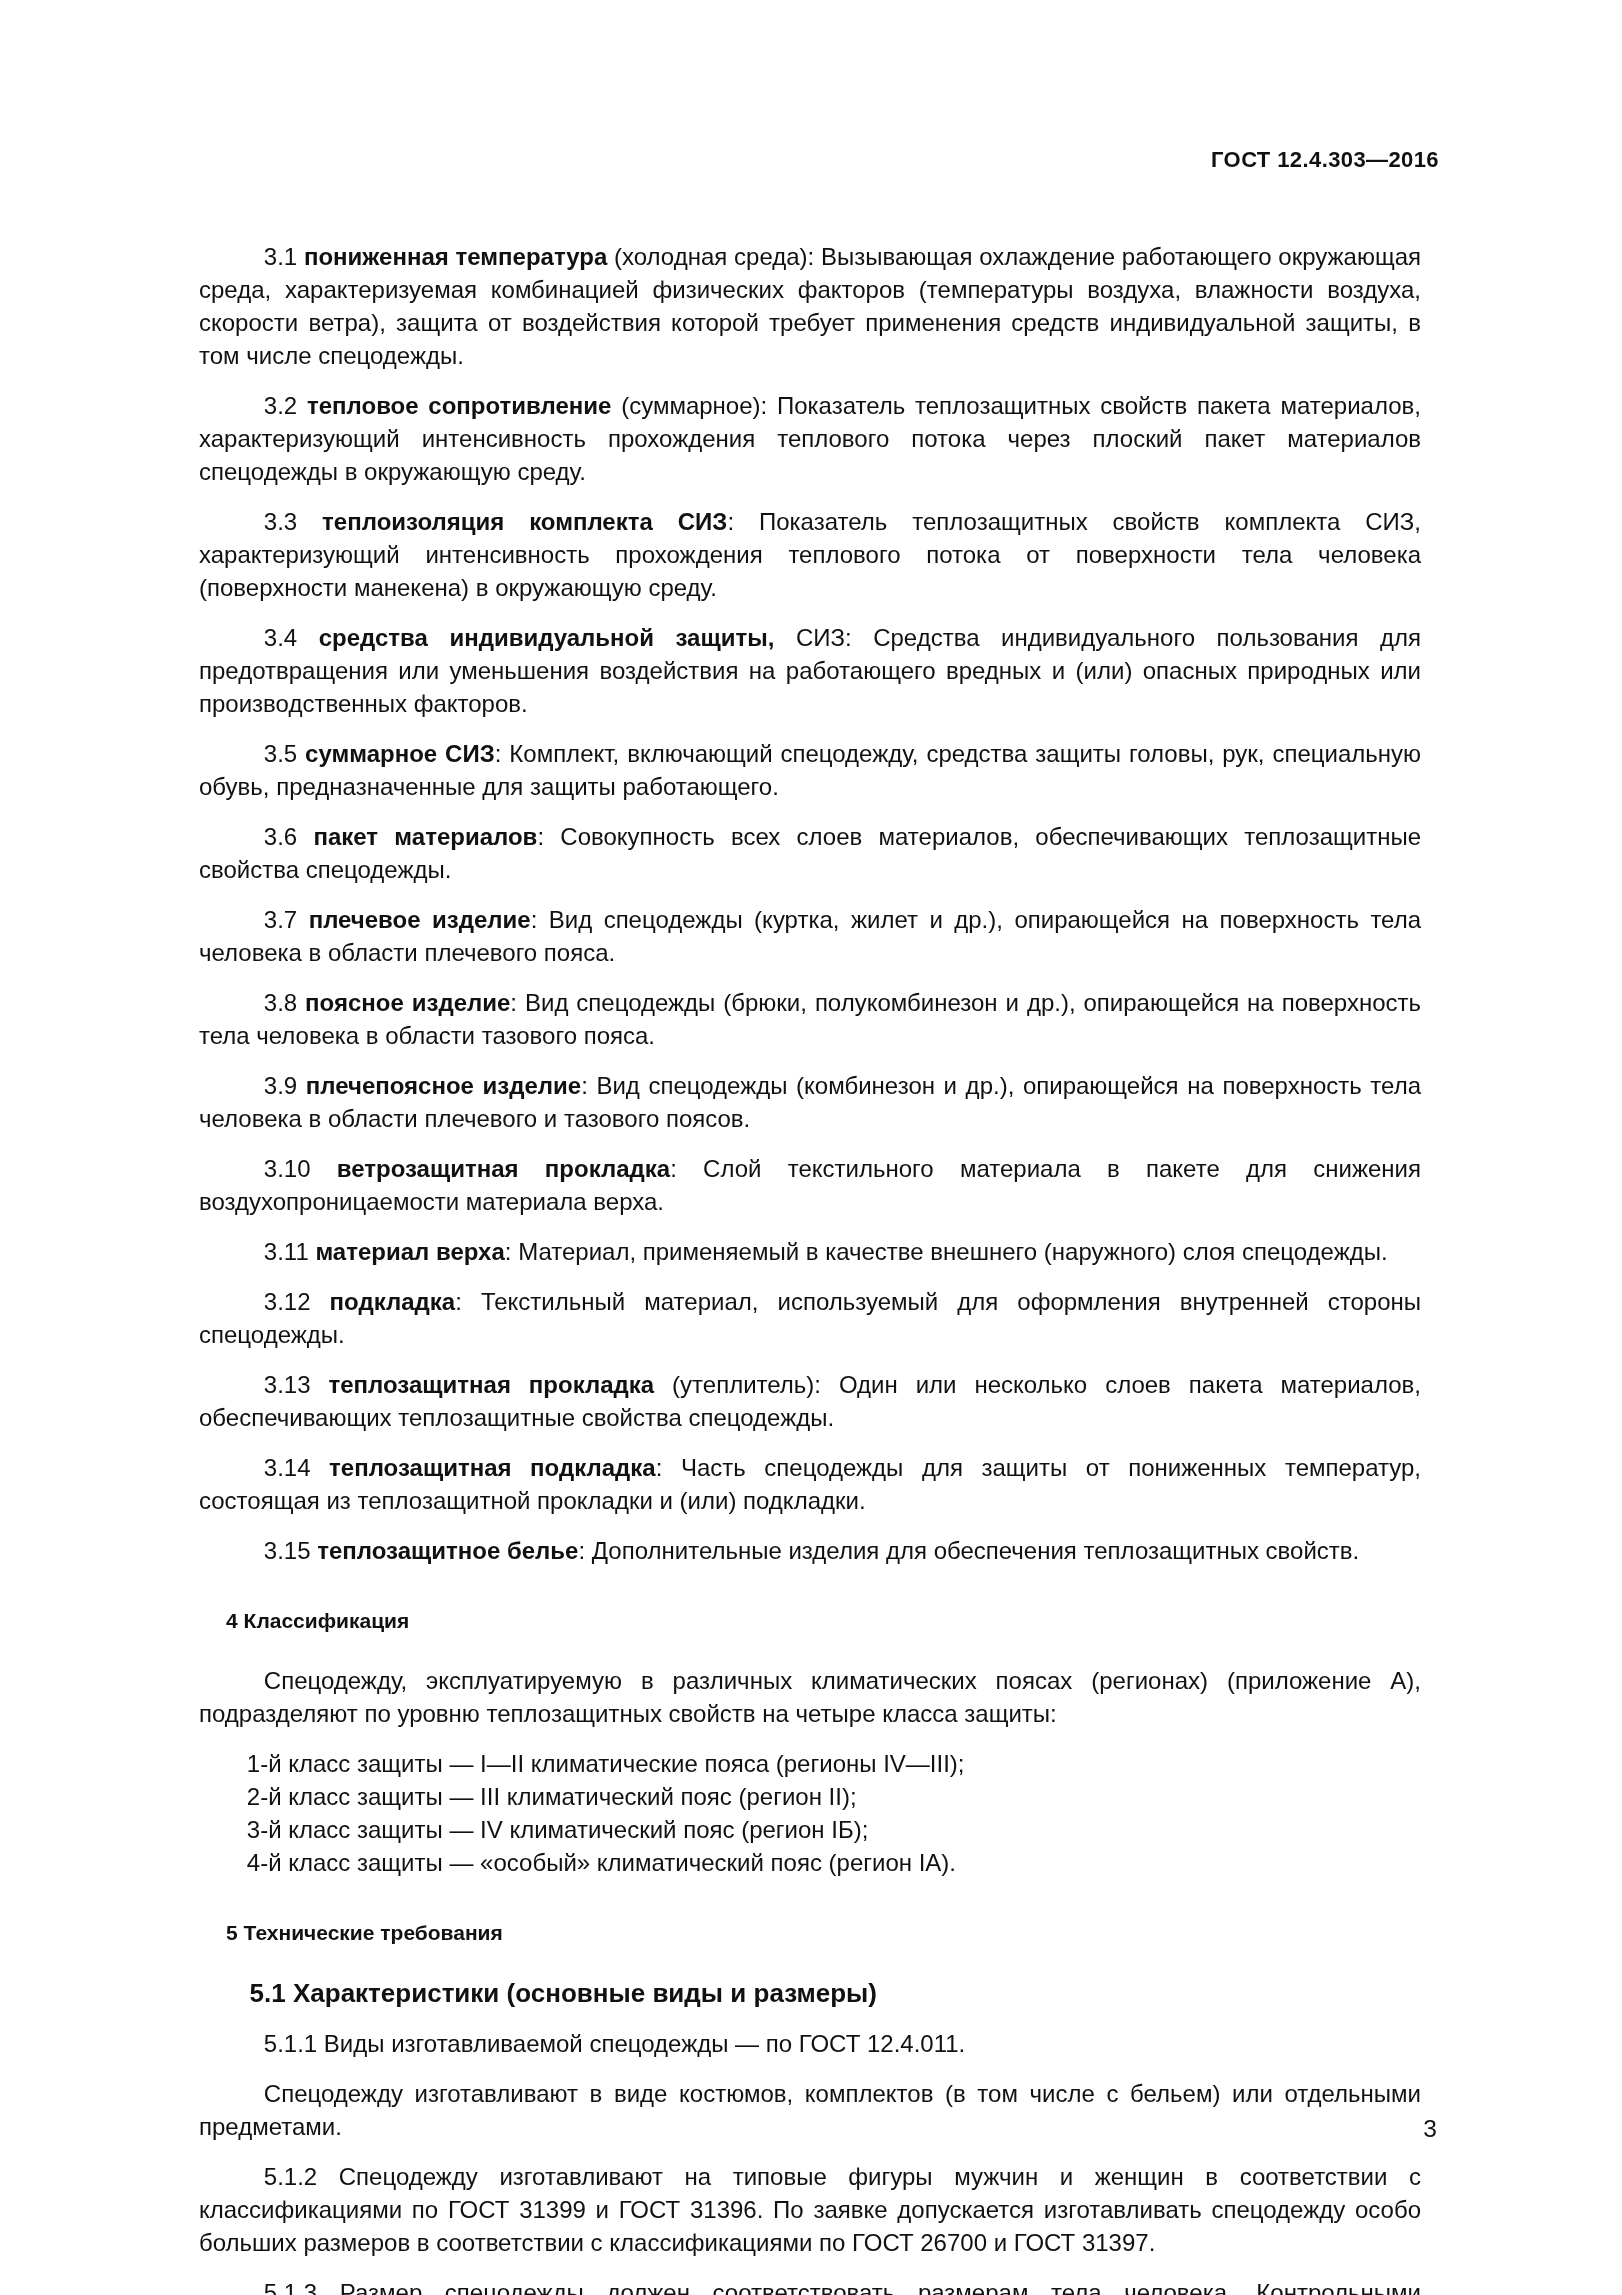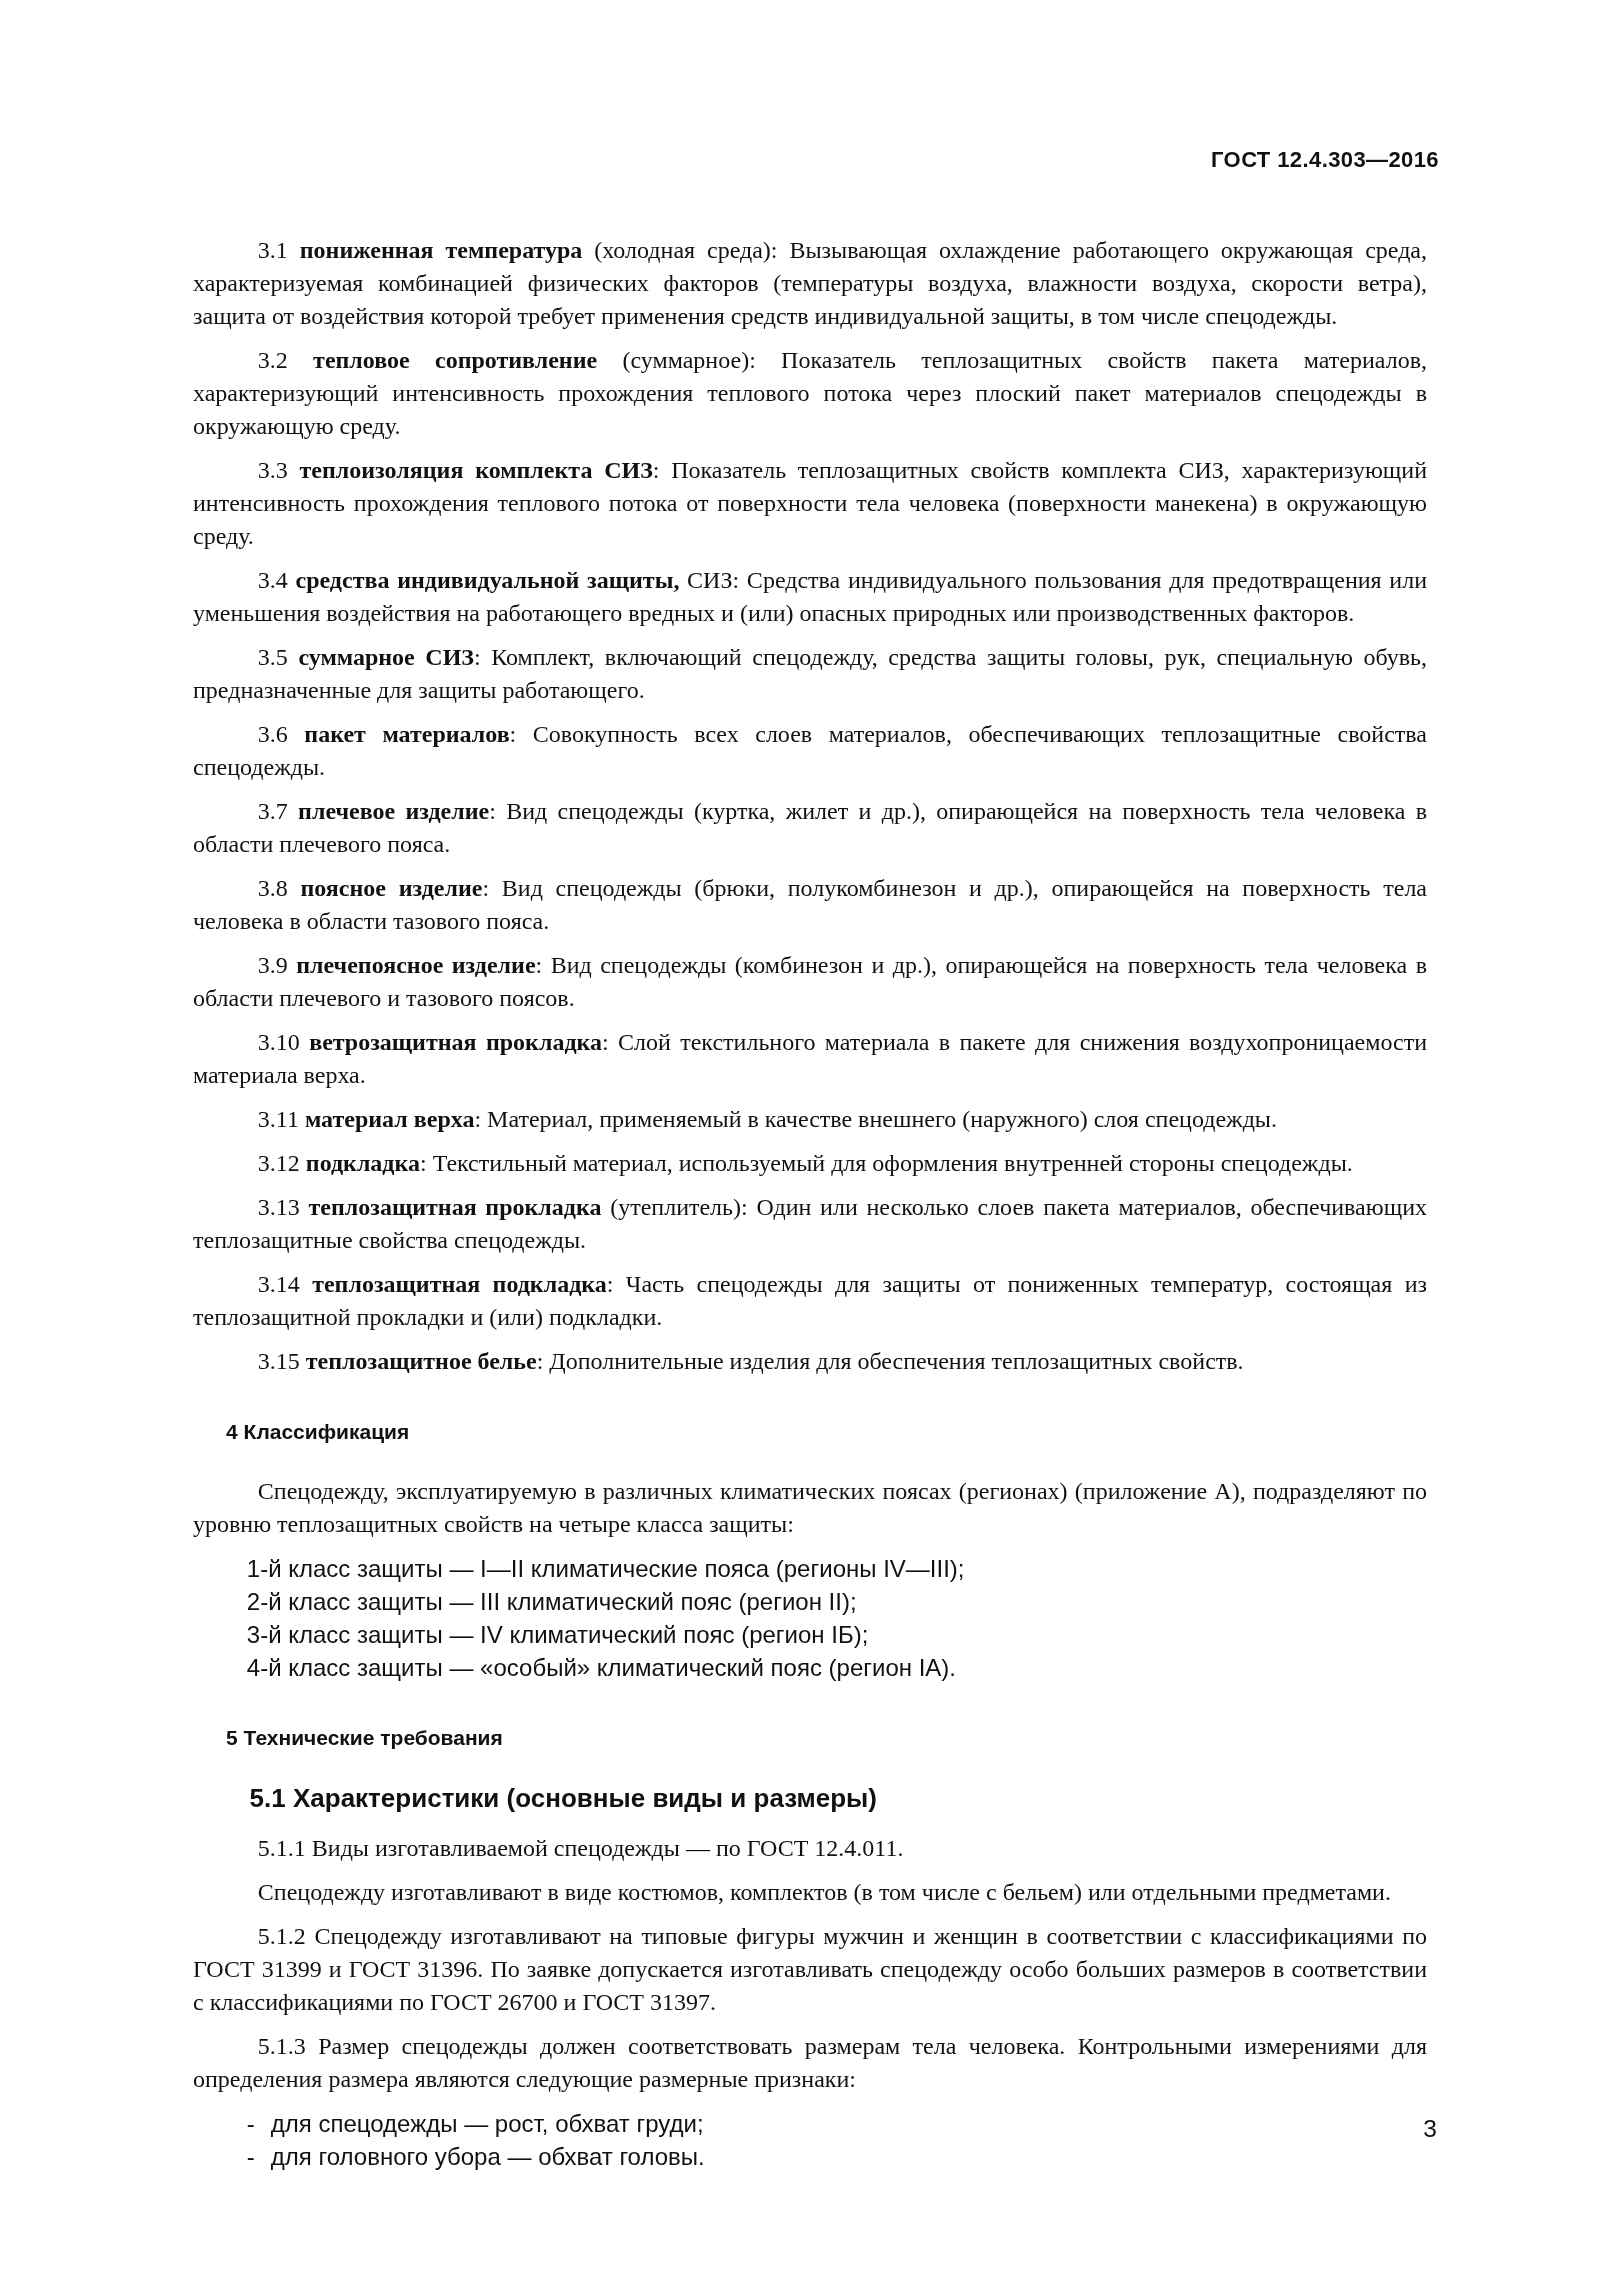--- a/index.html
+++ b/index.html
@@ -8,21 +8,21 @@
     font-family: "Liberation Sans", sans-serif; color: #111111;
   }
   .page-header {
     position: absolute; top: 147px; right: 184px;
     font-size: 22px; font-weight: bold; letter-spacing: 0.4px;
   }
   .content {
     position: absolute; top: 223px; left: 182px; width: 1256px;
     font-size: 24px; line-height: 33px;
   }
-  .para { text-indent: 2.7em; text-align: justify; margin: 11px; font-family: Liberation Serif, serif; }
+  .para { text-indent: 2.7em; text-align: justify; margin: 17px; }
   .para b { font-weight: bold; }
   .h1 {
     font-size: 21px; font-weight: bold; margin: 34px 0 23px 0;
     padding-left: 2.1em; line-height: 40px;
   }
   .h2 {
     font-size: 26px; font-weight: bold; margin: 10.7px 0 17px 0;
     padding-left: 2.6em; line-height: 34px;
   }
   .list-item { padding-left: 2.7em; margin: 0; }

